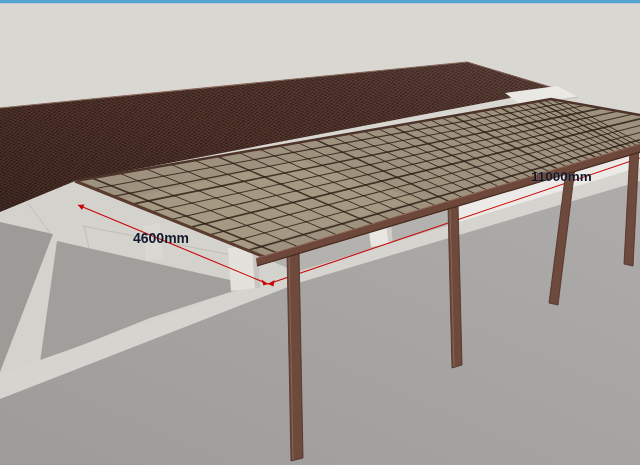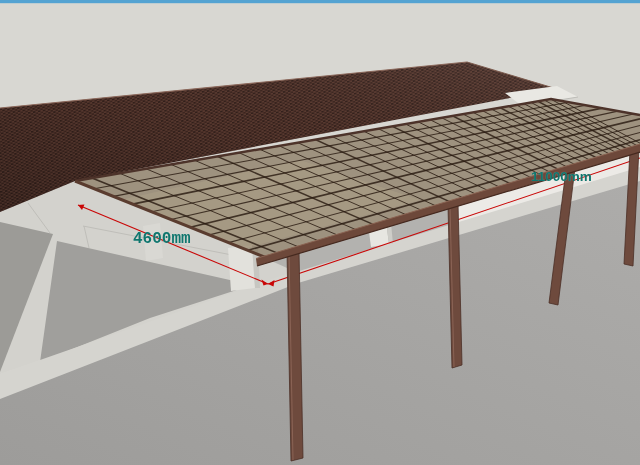--- a/index.html
+++ b/index.html
@@ -1,22 +1,22 @@
 <!DOCTYPE html>
 <html><head>
 <meta charset="utf-8">
 <style>
   html,body{margin:0;padding:0;background:#d8d7d2;}
   #viewport{position:relative;width:640px;height:465px;overflow:hidden;
     font-family:"Liberation Sans", sans-serif;}
   #scene{position:absolute;left:0;top:0;width:640px;height:465px;display:block;}
-  .dim-label{position:absolute;color:#0f766e;font-weight:bold;
+  .dim-label{position:absolute;color:#0f172a;font-weight:bold;
     font-family:"Liberation Sans", sans-serif;white-space:nowrap;
     text-shadow:0 0 1px rgba(255,255,255,0.35);}
-  #dim-depth{left:133px;top:230px;font-size:16px;font-family:Liberation Mono, monospace;}
+  #dim-depth{left:133px;top:230px;font-size:14px;}
   #dim-length{left:531px;top:169px;font-size:13.5px;}
 </style>
 </head>
 <body>
 
 <div id="viewport">
 <svg id="scene" viewBox="0 0 640 465" xmlns="http://www.w3.org/2000/svg">
   <defs>
     <pattern id="tilePat" width="5" height="3.2" patternUnits="userSpaceOnUse" patternTransform="rotate(-9)">
       <rect width="5" height="3.2" fill="#5a3a30"></rect>

